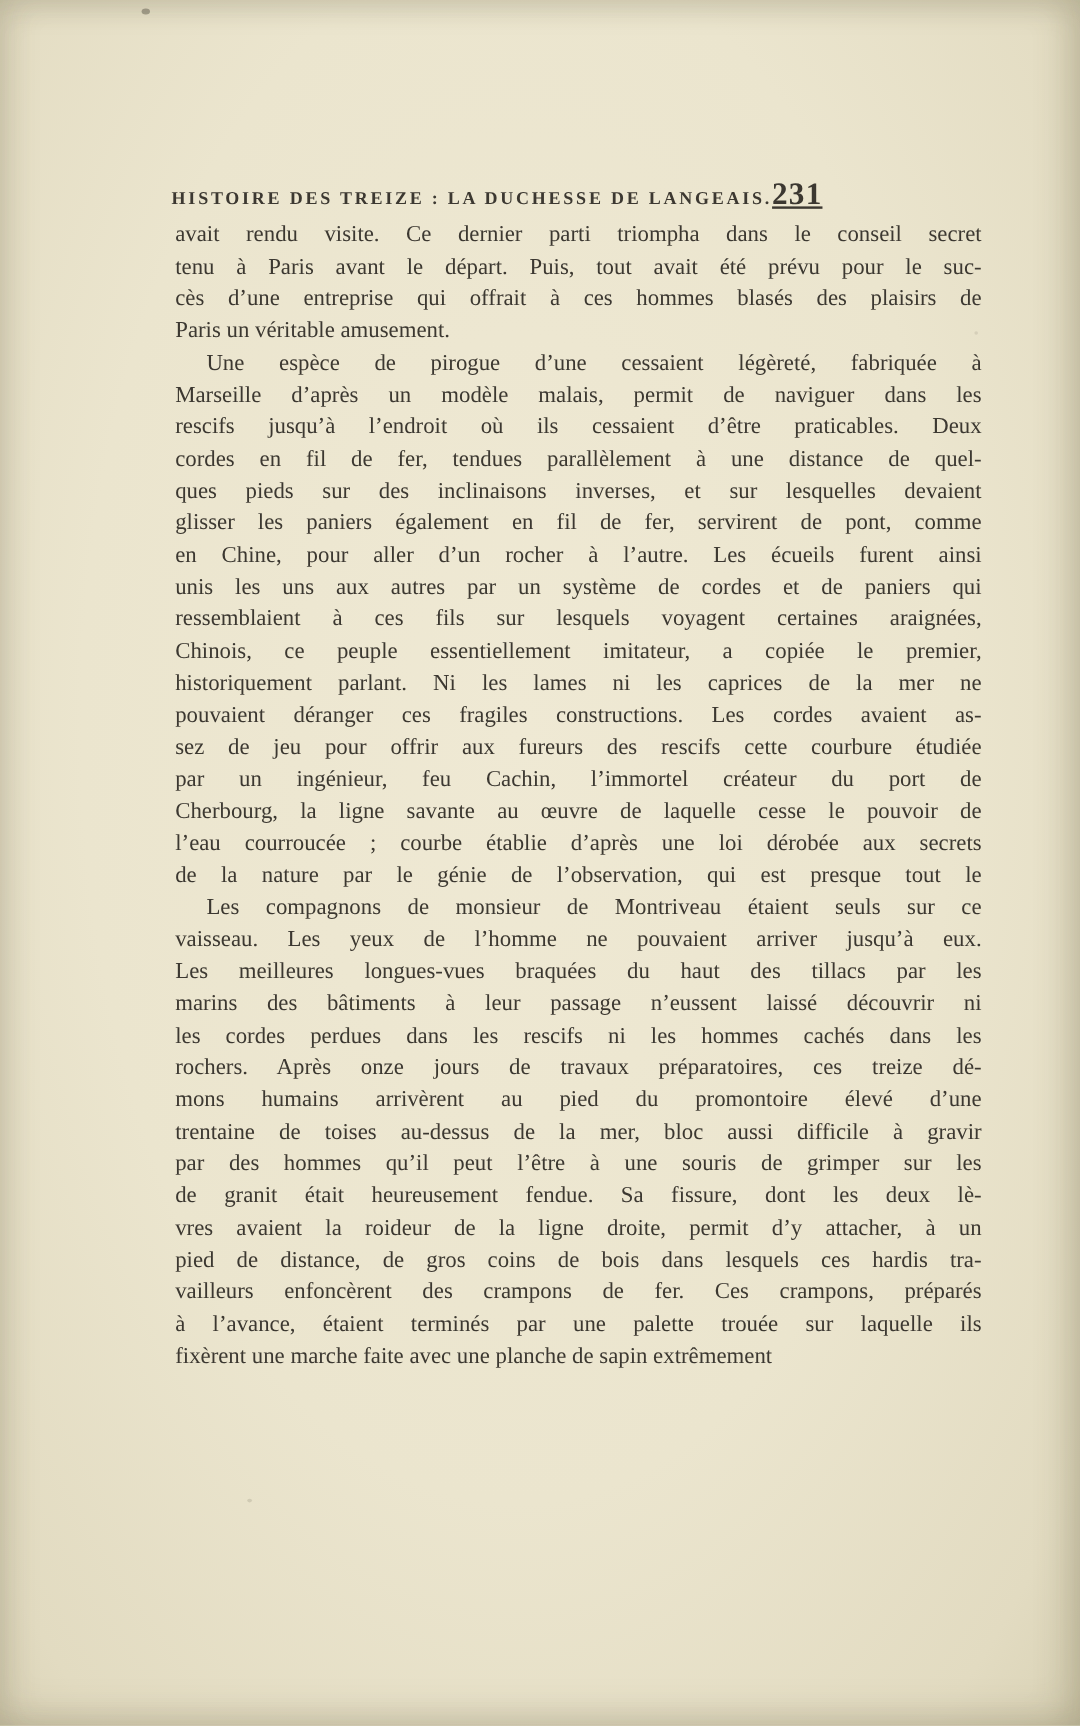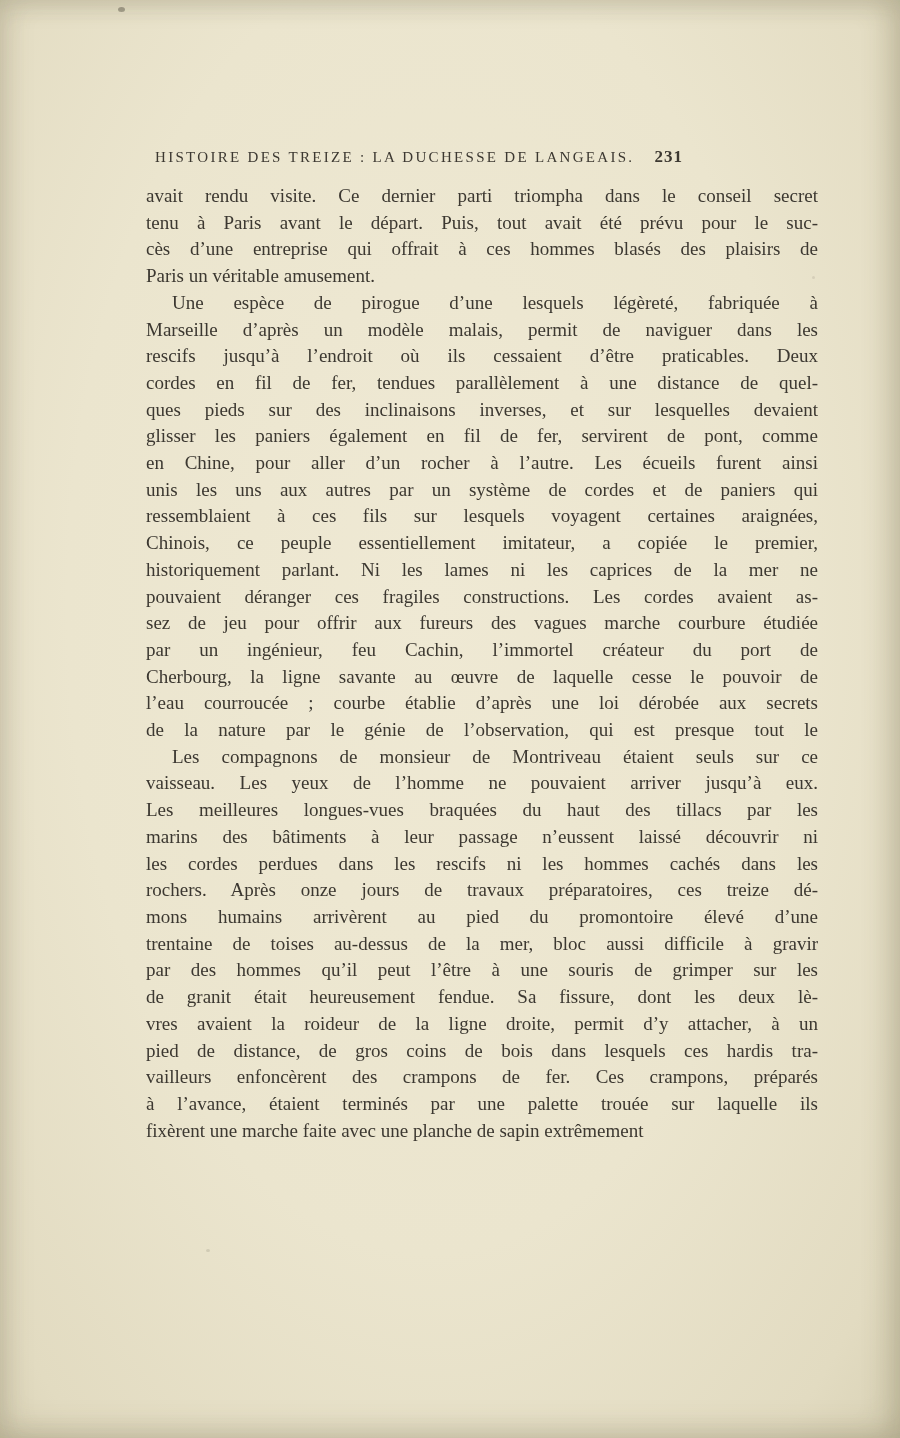--- a/index.html
+++ b/index.html
@@ -30,29 +30,29 @@
     position: absolute;
     left: 143px;
     top: 147px;
     display: flex;
     align-items: baseline;
     white-space: nowrap;
   }
   .header-title {
     font-size: 15px;
     letter-spacing: 2.3px;
-    font-weight: normal;
+    font-weight: bold;
     color: var(--ink, #3c3831);
-    margin-left: 12px;
   }
   .page-number {
-    font-size: 17px;
+    font-size: 26px;
     font-weight: bold;
-    margin-left: 20px;
+    margin-left: 0;
     letter-spacing: 1px;
+    text-decoration: underline;
   }
   .text-body {
     position: absolute;
     left: 122px;
     top: 183px;
     width: 672px;
     font-size: 19px;
     line-height: 26.7px;
     margin-left: 24px;
   }
@@ -87,33 +87,33 @@
   <div class="running-header">
     <span class="header-title">HISTOIRE DES TREIZE : LA DUCHESSE DE LANGEAIS.</span>
     <span class="page-number">231</span>
   </div>
 
   <div class="text-body">
       <div class="line">avait rendu visite. Ce dernier parti triompha dans le conseil secret</div>
       <div class="line">tenu à Paris avant le départ. Puis, tout avait été prévu pour le suc-</div>
       <div class="line">cès d’une entreprise qui offrait à ces hommes blasés des plaisirs de</div>
       <div class="line last">Paris un véritable amusement.</div>
-      <div class="line indent">Une espèce de pirogue d’une lesquels légèreté, fabriquée à</div>
+      <div class="line indent">Une espèce de pirogue d’une cessaient légèreté, fabriquée à</div>
       <div class="line">Marseille d’après un modèle malais, permit de naviguer dans les</div>
       <div class="line">rescifs jusqu’à l’endroit où ils cessaient d’être praticables. Deux</div>
       <div class="line">cordes en fil de fer, tendues parallèlement à une distance de quel-</div>
       <div class="line">ques pieds sur des inclinaisons inverses, et sur lesquelles devaient</div>
       <div class="line">glisser les paniers également en fil de fer, servirent de pont, comme</div>
       <div class="line">en Chine, pour aller d’un rocher à l’autre. Les écueils furent ainsi</div>
       <div class="line">unis les uns aux autres par un système de cordes et de paniers qui</div>
       <div class="line">ressemblaient à ces fils sur lesquels voyagent certaines araignées,</div>
       <div class="line">Chinois, ce peuple essentiellement imitateur, a copiée le premier,</div>
       <div class="line">historiquement parlant. Ni les lames ni les caprices de la mer ne</div>
       <div class="line">pouvaient déranger ces fragiles constructions. Les cordes avaient as-</div>
-      <div class="line">sez de jeu pour offrir aux fureurs des vagues marche courbure étudiée</div>
+      <div class="line">sez de jeu pour offrir aux fureurs des rescifs cette courbure étudiée</div>
       <div class="line">par un ingénieur, feu Cachin, l’immortel créateur du port de</div>
       <div class="line">Cherbourg, la ligne savante au œuvre de laquelle cesse le pouvoir de</div>
       <div class="line">l’eau courroucée ; courbe établie d’après une loi dérobée aux secrets</div>
       <div class="line">de la nature par le génie de l’observation, qui est presque tout le</div>
       <div class="line indent">Les compagnons de monsieur de Montriveau étaient seuls sur ce</div>
       <div class="line">vaisseau. Les yeux de l’homme ne pouvaient arriver jusqu’à eux.</div>
       <div class="line">Les meilleures longues-vues braquées du haut des tillacs par les</div>
       <div class="line">marins des bâtiments à leur passage n’eussent laissé découvrir ni</div>
       <div class="line">les cordes perdues dans les rescifs ni les hommes cachés dans les</div>
       <div class="line">rochers. Après onze jours de travaux préparatoires, ces treize dé-</div>

